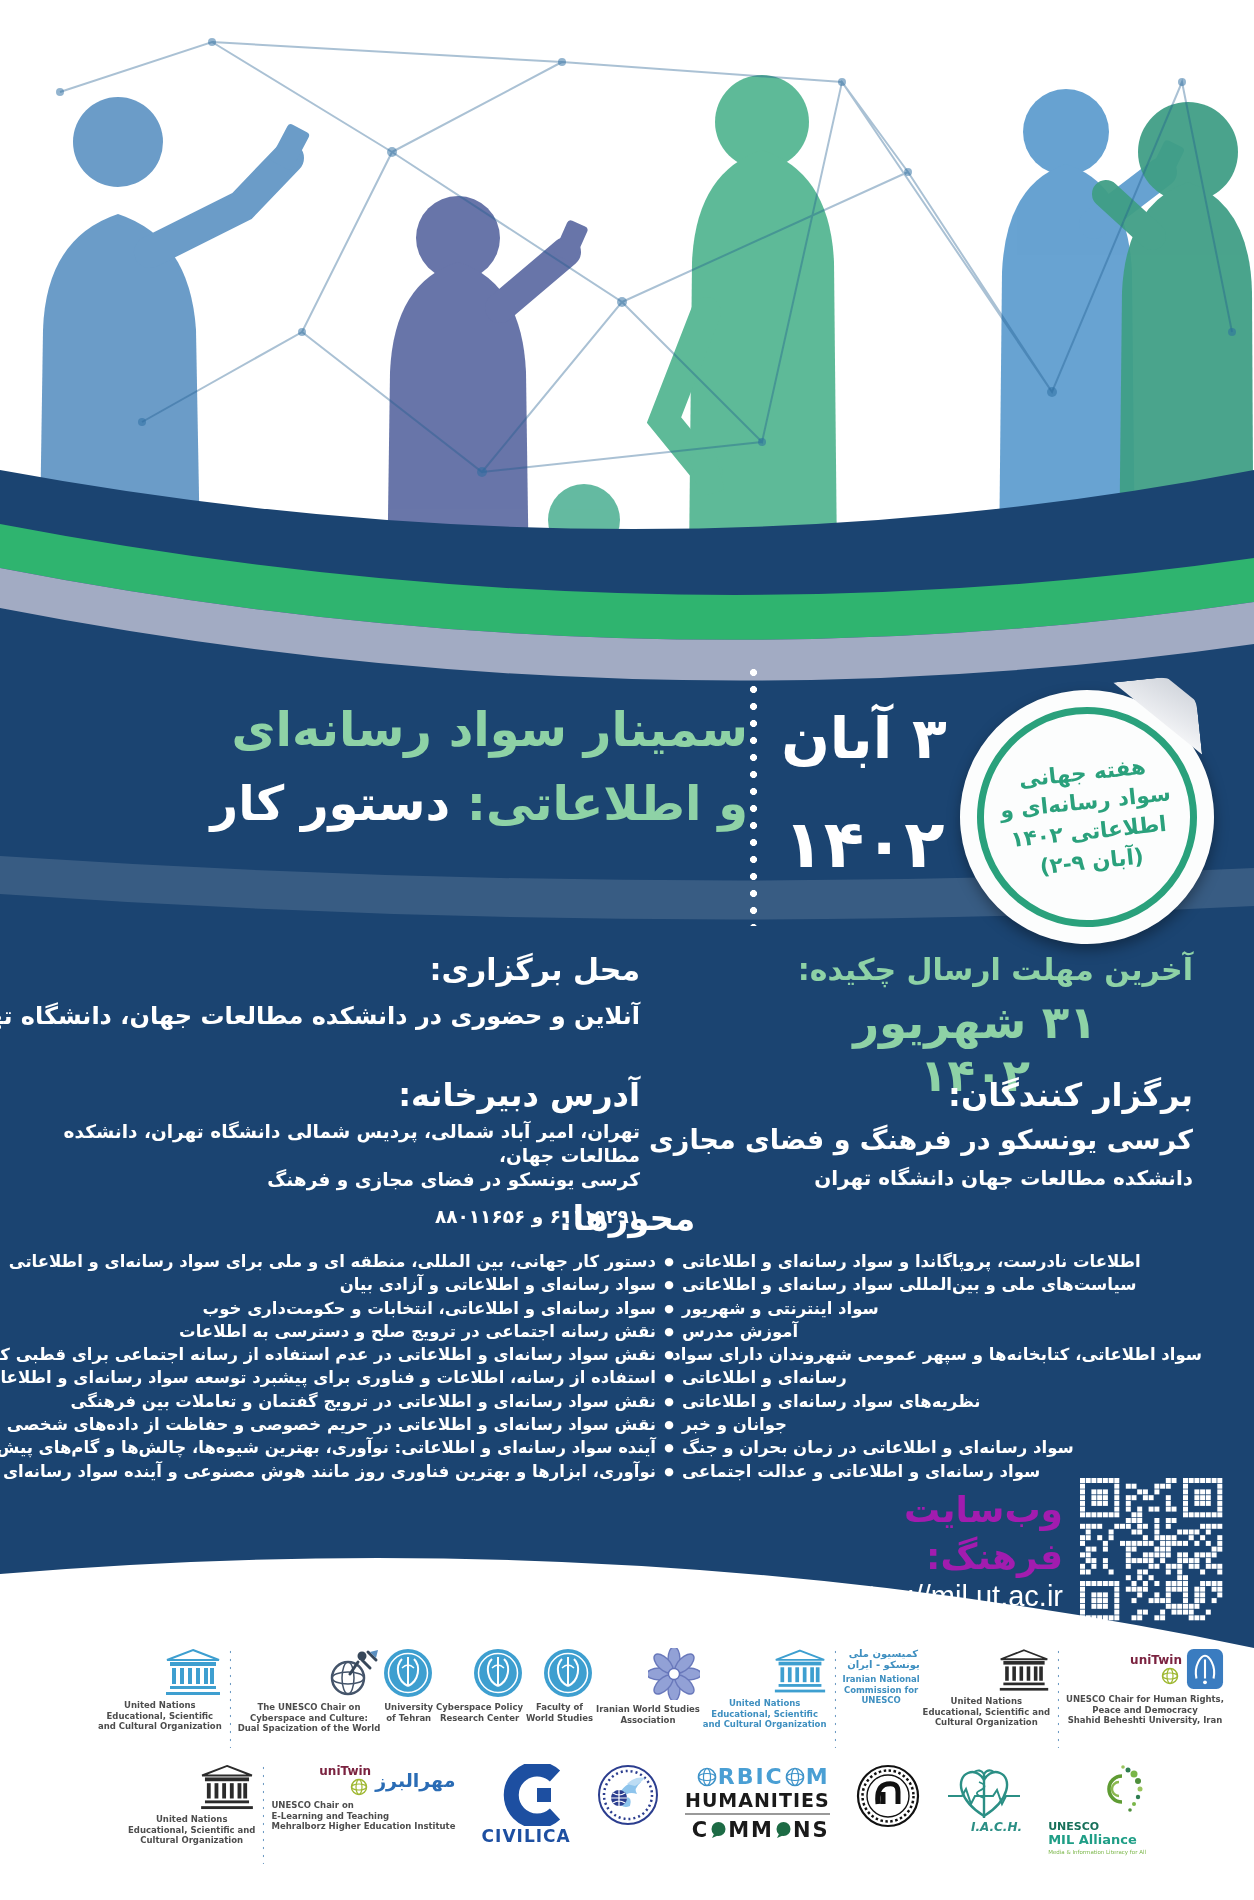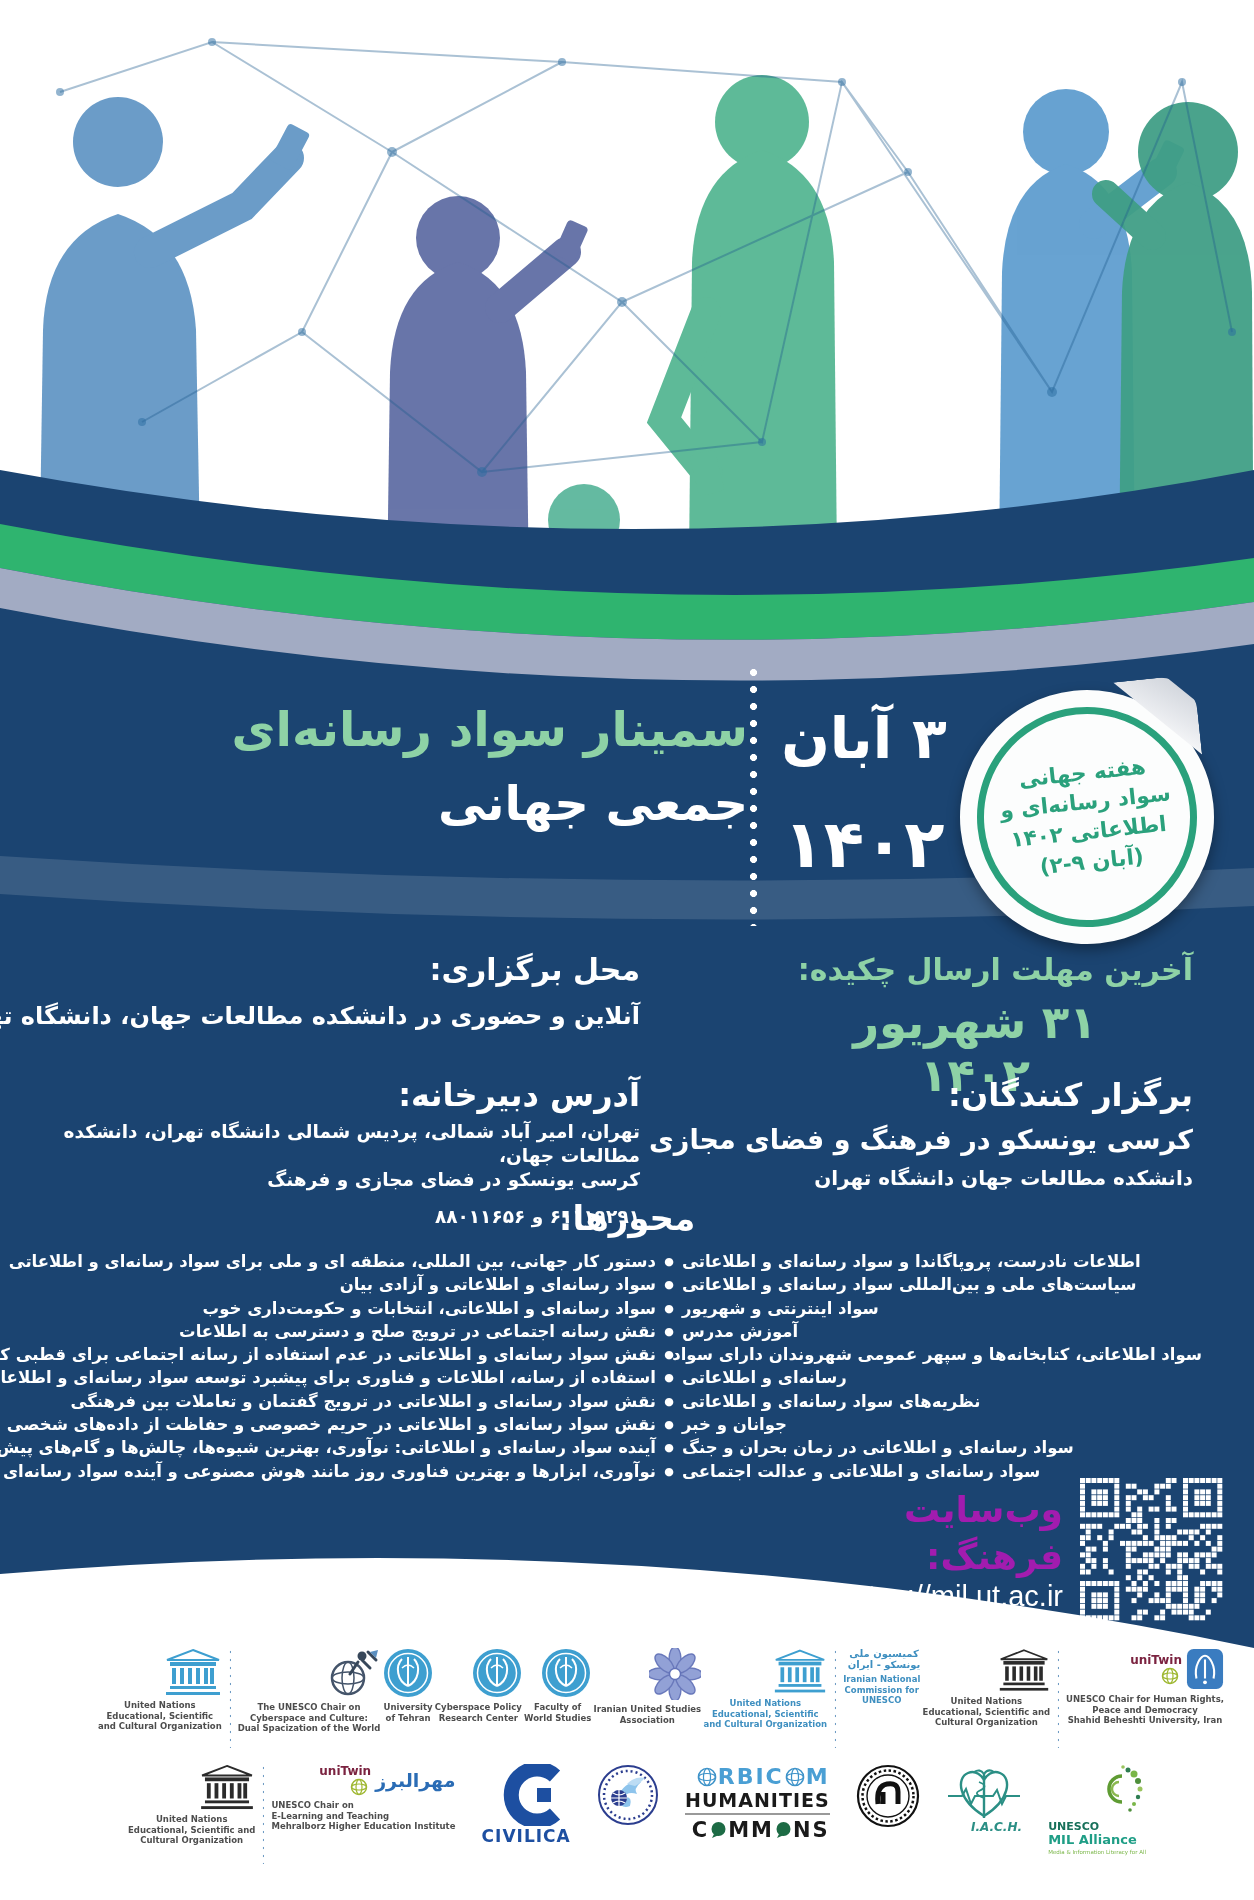--- a/index.html
+++ b/index.html
@@ -171,21 +171,24 @@
 
     <path fill="#2fb46f" d="M0,524 Q640,646 1254,558 L1254,602 Q640,692 0,568 Z"></path>
 
     <path fill="#a2abc3" d="M0,568 Q640,692 1254,602 L1254,644 Q640,732 0,608 Z"></path>
 
     <path fill="#ffffff" opacity="0.13" d="M0,856 Q640,898 1254,868 L1254,906 Q640,938 0,894 Z"></path>
   </svg>
 
   <div class="abs title fa">
     <div><span class="t-green">سمینار سواد رسانه‌ای</span></div>
-    <div><span class="t-white">جمعی جهانی</span></div>
+    <div>
+      <span class="t-green">و اطلاعاتی:</span>
+      <span class="t-white">دستور کار</span>
+    </div>
   </div>
 
   <div class="abs dotted-divider"></div>
 
   <div class="abs date-block fa">
     <div class="date-day">۳ آبان</div>
     <div class="date-year">۱۴۰۲</div>
   </div>
 
   <div class="abs badge">
@@ -665,21 +668,21 @@
             <ellipse cx="26" cy="41" rx="6" ry="12"></ellipse>
           <ellipse cx="11" cy="26" rx="12" ry="6"></ellipse>
             <ellipse cx="41" cy="26" rx="12" ry="6"></ellipse>
           <ellipse cx="15.5" cy="15.5" rx="6" ry="12" transform="rotate(-45 15.5 15.5)"></ellipse>
           <ellipse cx="36.5" cy="36.5" rx="6" ry="12" transform="rotate(-45 36.5 36.5)"></ellipse>
           <ellipse cx="36.5" cy="15.5" rx="6" ry="12" transform="rotate(45 36.5 15.5)"></ellipse>
           <ellipse cx="15.5" cy="36.5" rx="6" ry="12" transform="rotate(45 15.5 36.5)"></ellipse>
         </g>
         <circle cx="26" cy="26" r="5.5" fill="#ffffff" stroke="#6272b8" stroke-width="1.4"></circle>
       </svg>
-      <div class="logo-caption">Iranian United Studies
+      <div class="logo-caption">Iranian World Studies
 Association</div>
     </div>
 
     <div class="logo-group">
       <div class="logo-item">
         <svg width="54" height="46" viewBox="0 0 58 48">
           <g stroke="#3e9fd0" fill="#3e9fd0">
             <path d="M29,2 L55,12 L3,12 Z" fill="none" stroke-width="2"></path>
             <rect x="6" y="14" width="46" height="4" stroke="none"></rect>
             <rect x="8" y="20" width="4" height="16" stroke="none"></rect>

